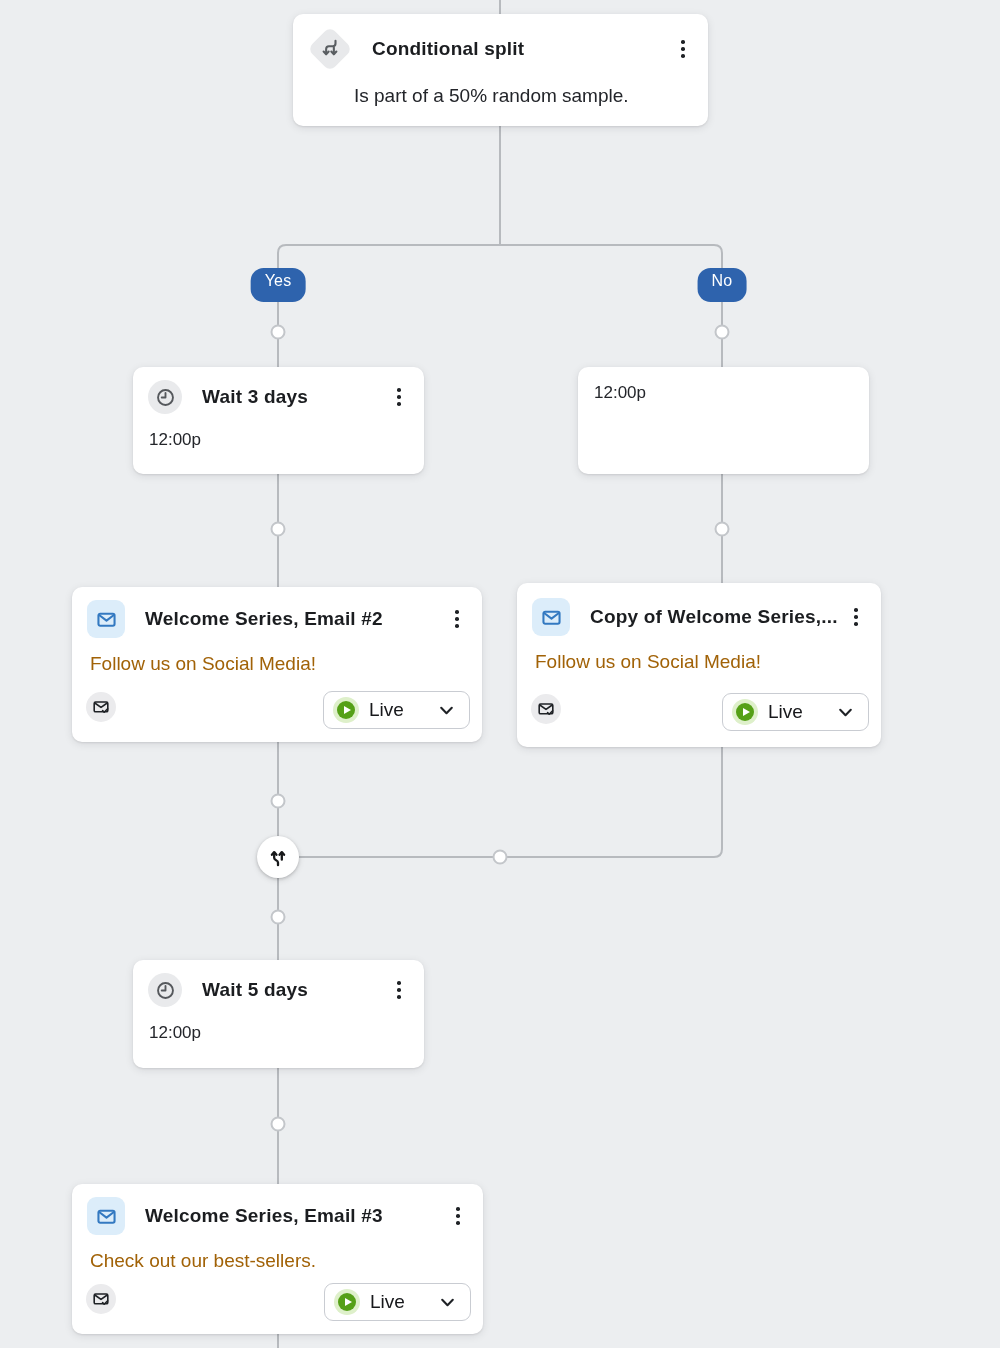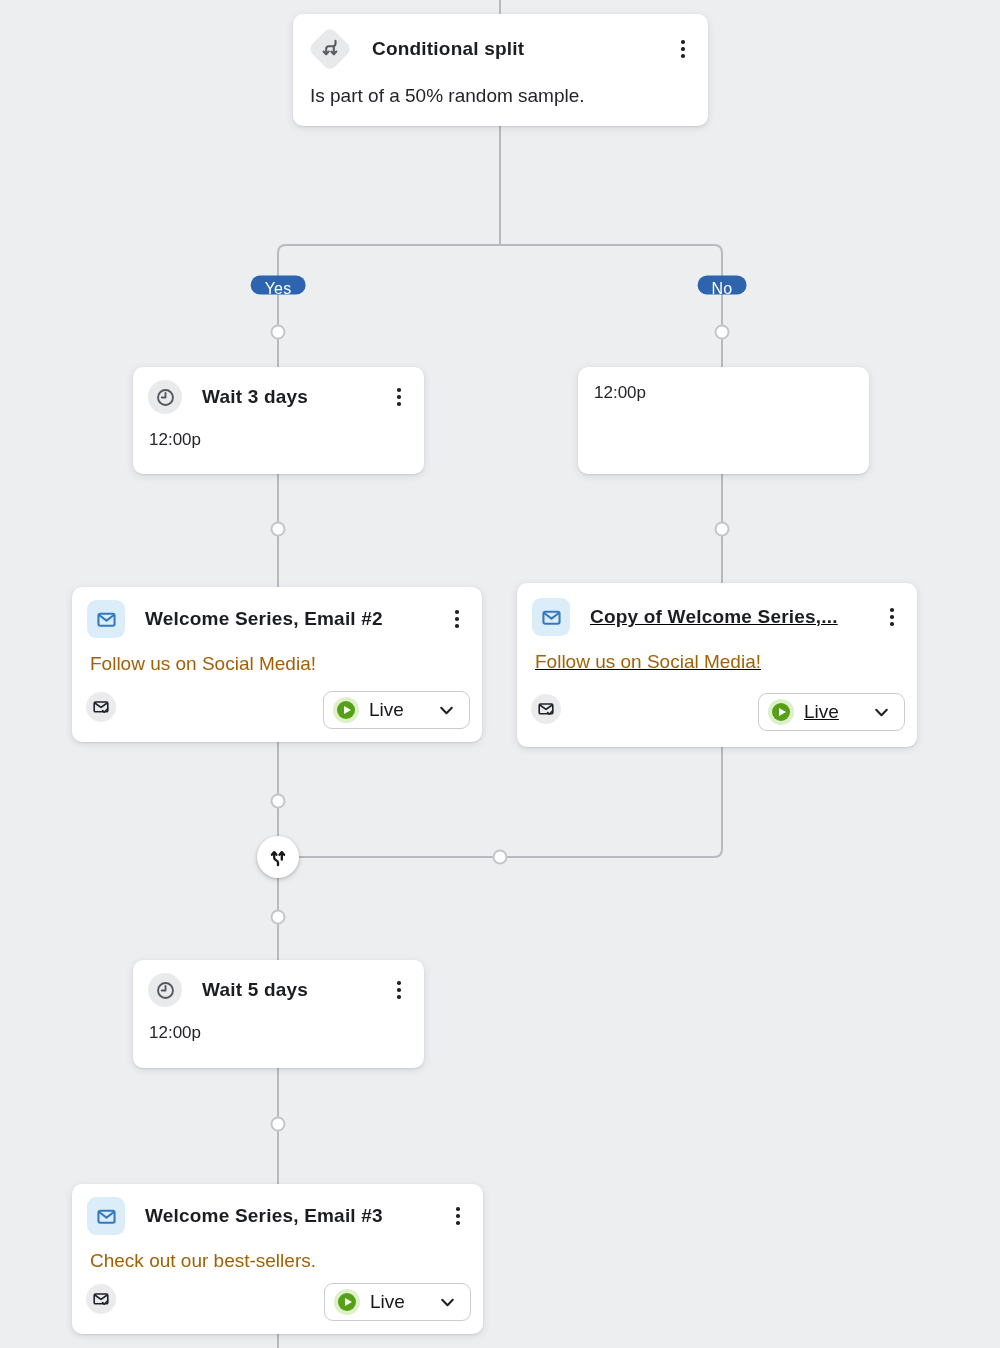--- a/index.html
+++ b/index.html
@@ -37,21 +37,21 @@
   .icon-diamond{
     flex:0 0 auto;width:44px;height:44px;position:relative;
     display:flex;align-items:center;justify-content:center;
   }
   .icon-diamond .dbg{
     position:absolute;left:6px;top:6px;width:32px;height:32px;background:#e8e9eb;
     border-radius:7px;transform:rotate(45deg);
   }
   .icon-diamond svg{position:relative;z-index:1;}
 
-  .card-desc{font-size:19px;color:#23252a;padding:14px 17px 0;white-space:nowrap;}
+  .card-desc{font-size:19px;color:#23252a;padding:14px 17px 0;white-space:nowrap;margin-left:44px;}
   .wait-time{font-size:17px;color:#23252a;padding:16px 16px 0;}
   .card-subject{font-size:19px;color:#a16207;padding:15px 18px 0;white-space:nowrap;overflow:hidden;}
 
   .card-foot{
     display:flex;align-items:center;justify-content:space-between;
     margin-top:auto;padding:0 12px 13px 14px;
   }
   .mini-icon{
     width:30px;height:30px;border-radius:50%;background:#ebebed;
     display:flex;align-items:center;justify-content:center;
@@ -70,37 +70,37 @@
   .live-dot::after{
     content:"";position:absolute;left:6.5px;top:4.6px;
     border-left:7px solid #fff;border-top:4.4px solid transparent;border-bottom:4.4px solid transparent;
   }
   .live-label{font-size:19px;color:#17181b;margin-left:14px;}
   .live-chevron{margin-left:auto;display:flex;}
 
   
   .branch-badge{
     position:absolute;transform:translate(-50%,-50%);
-    background:#2e63ad;color:#fff;font-size:16px;line-height:26px;height:19px;
+    background:#2e63ad;color:#fff;font-size:16px;line-height:26px;height:34px;
     padding:0 14px;border-radius:13px;letter-spacing:.2px;
   }
 
   
   .merge-node{
     position:absolute;left:257px;top:836px;width:42px;height:42px;border-radius:50%;
     background:#fff;box-shadow:0 1px 3px rgba(30,33,36,.22),0 2px 6px rgba(30,33,36,.12);
     display:flex;align-items:center;justify-content:center;cursor:pointer;
   }
 
   
   .pos-split      {left:293px;top:14px;  width:415px;height:112px;}
   .pos-wait-yes   {left:133px;top:367px; width:291px;height:107px;}
   .pos-wait-no    {left:578px;top:367px; width:291px;height:107px;}
   .pos-email-yes  {left:72px; top:587px; width:410px;height:155px;}
-  .pos-email-no   {left:517px;top:583px; width:400px;height:164px;text-decoration:underline;}
+  .pos-email-no   {left:517px;top:583px; width:364px;height:164px;}
   .pos-wait-merge {left:133px;top:960px; width:291px;height:108px;}
   .pos-email-final{left:72px; top:1184px;width:411px;height:150px;}
   .pos-badge-yes{left:278px;top:285px;}
   .pos-badge-no {left:722px;top:285px;text-align:center;}
 </style>
 </head>
 <body>
 
 <div class="canvas">
 

